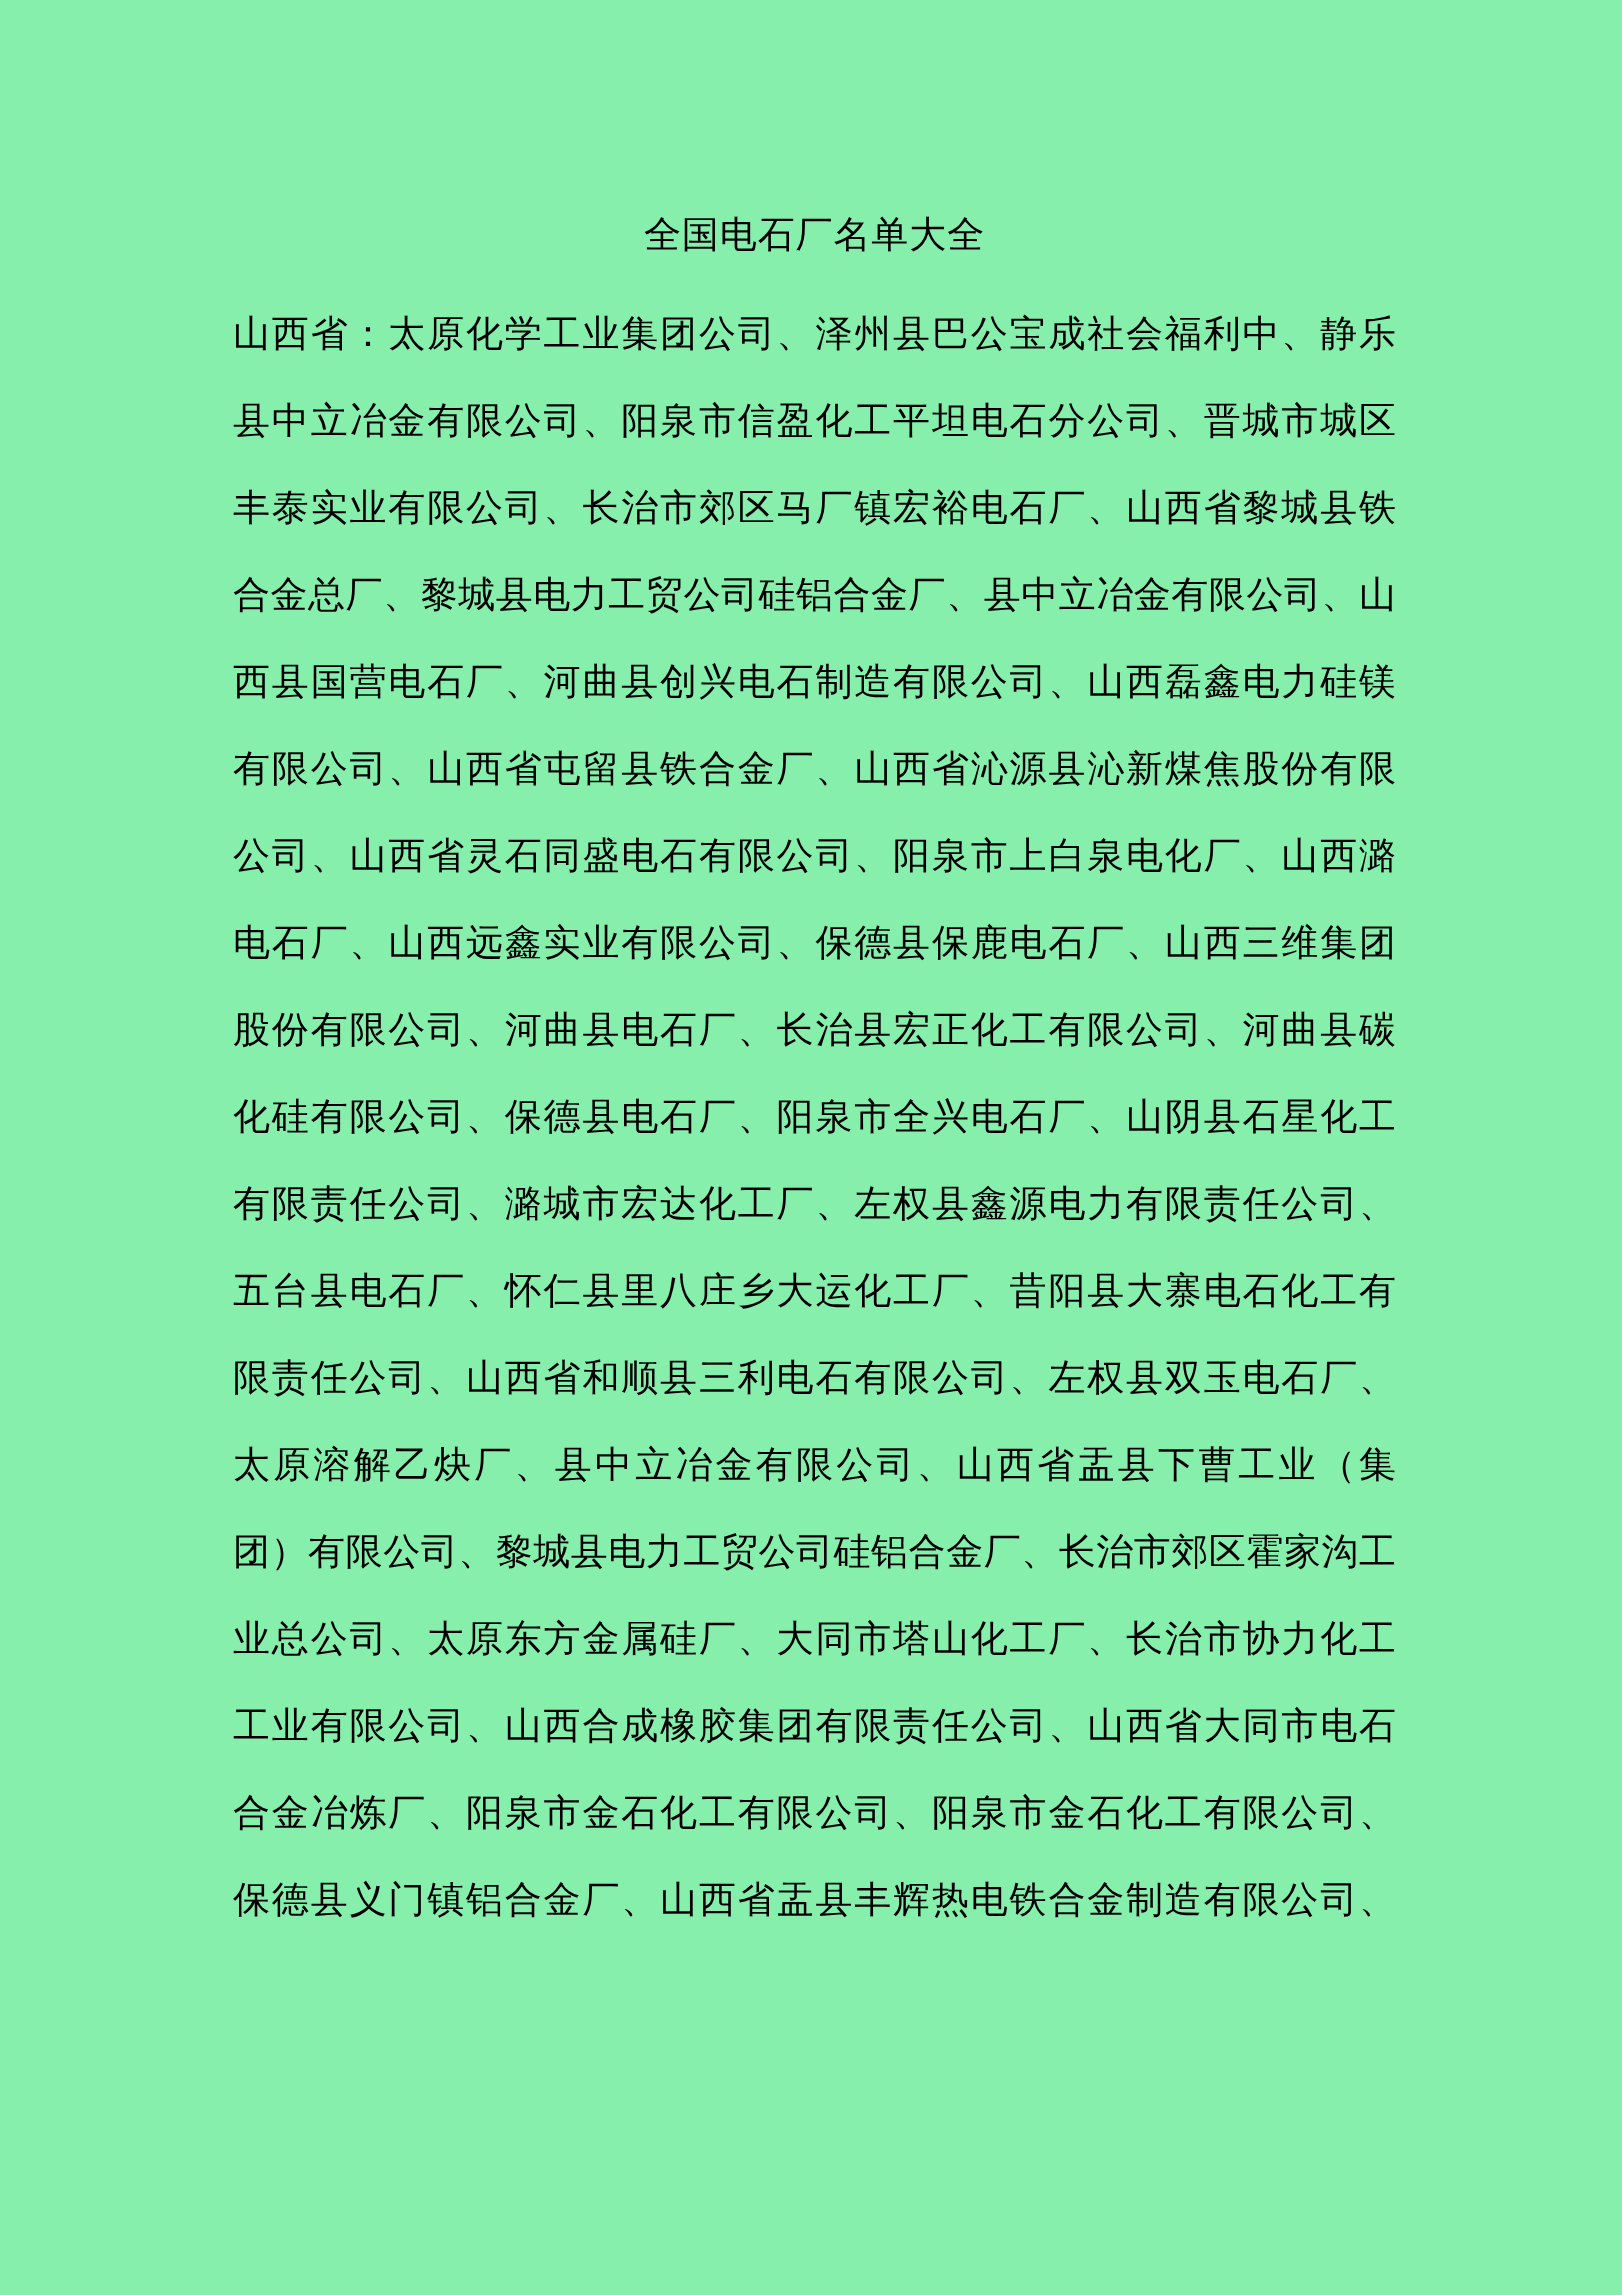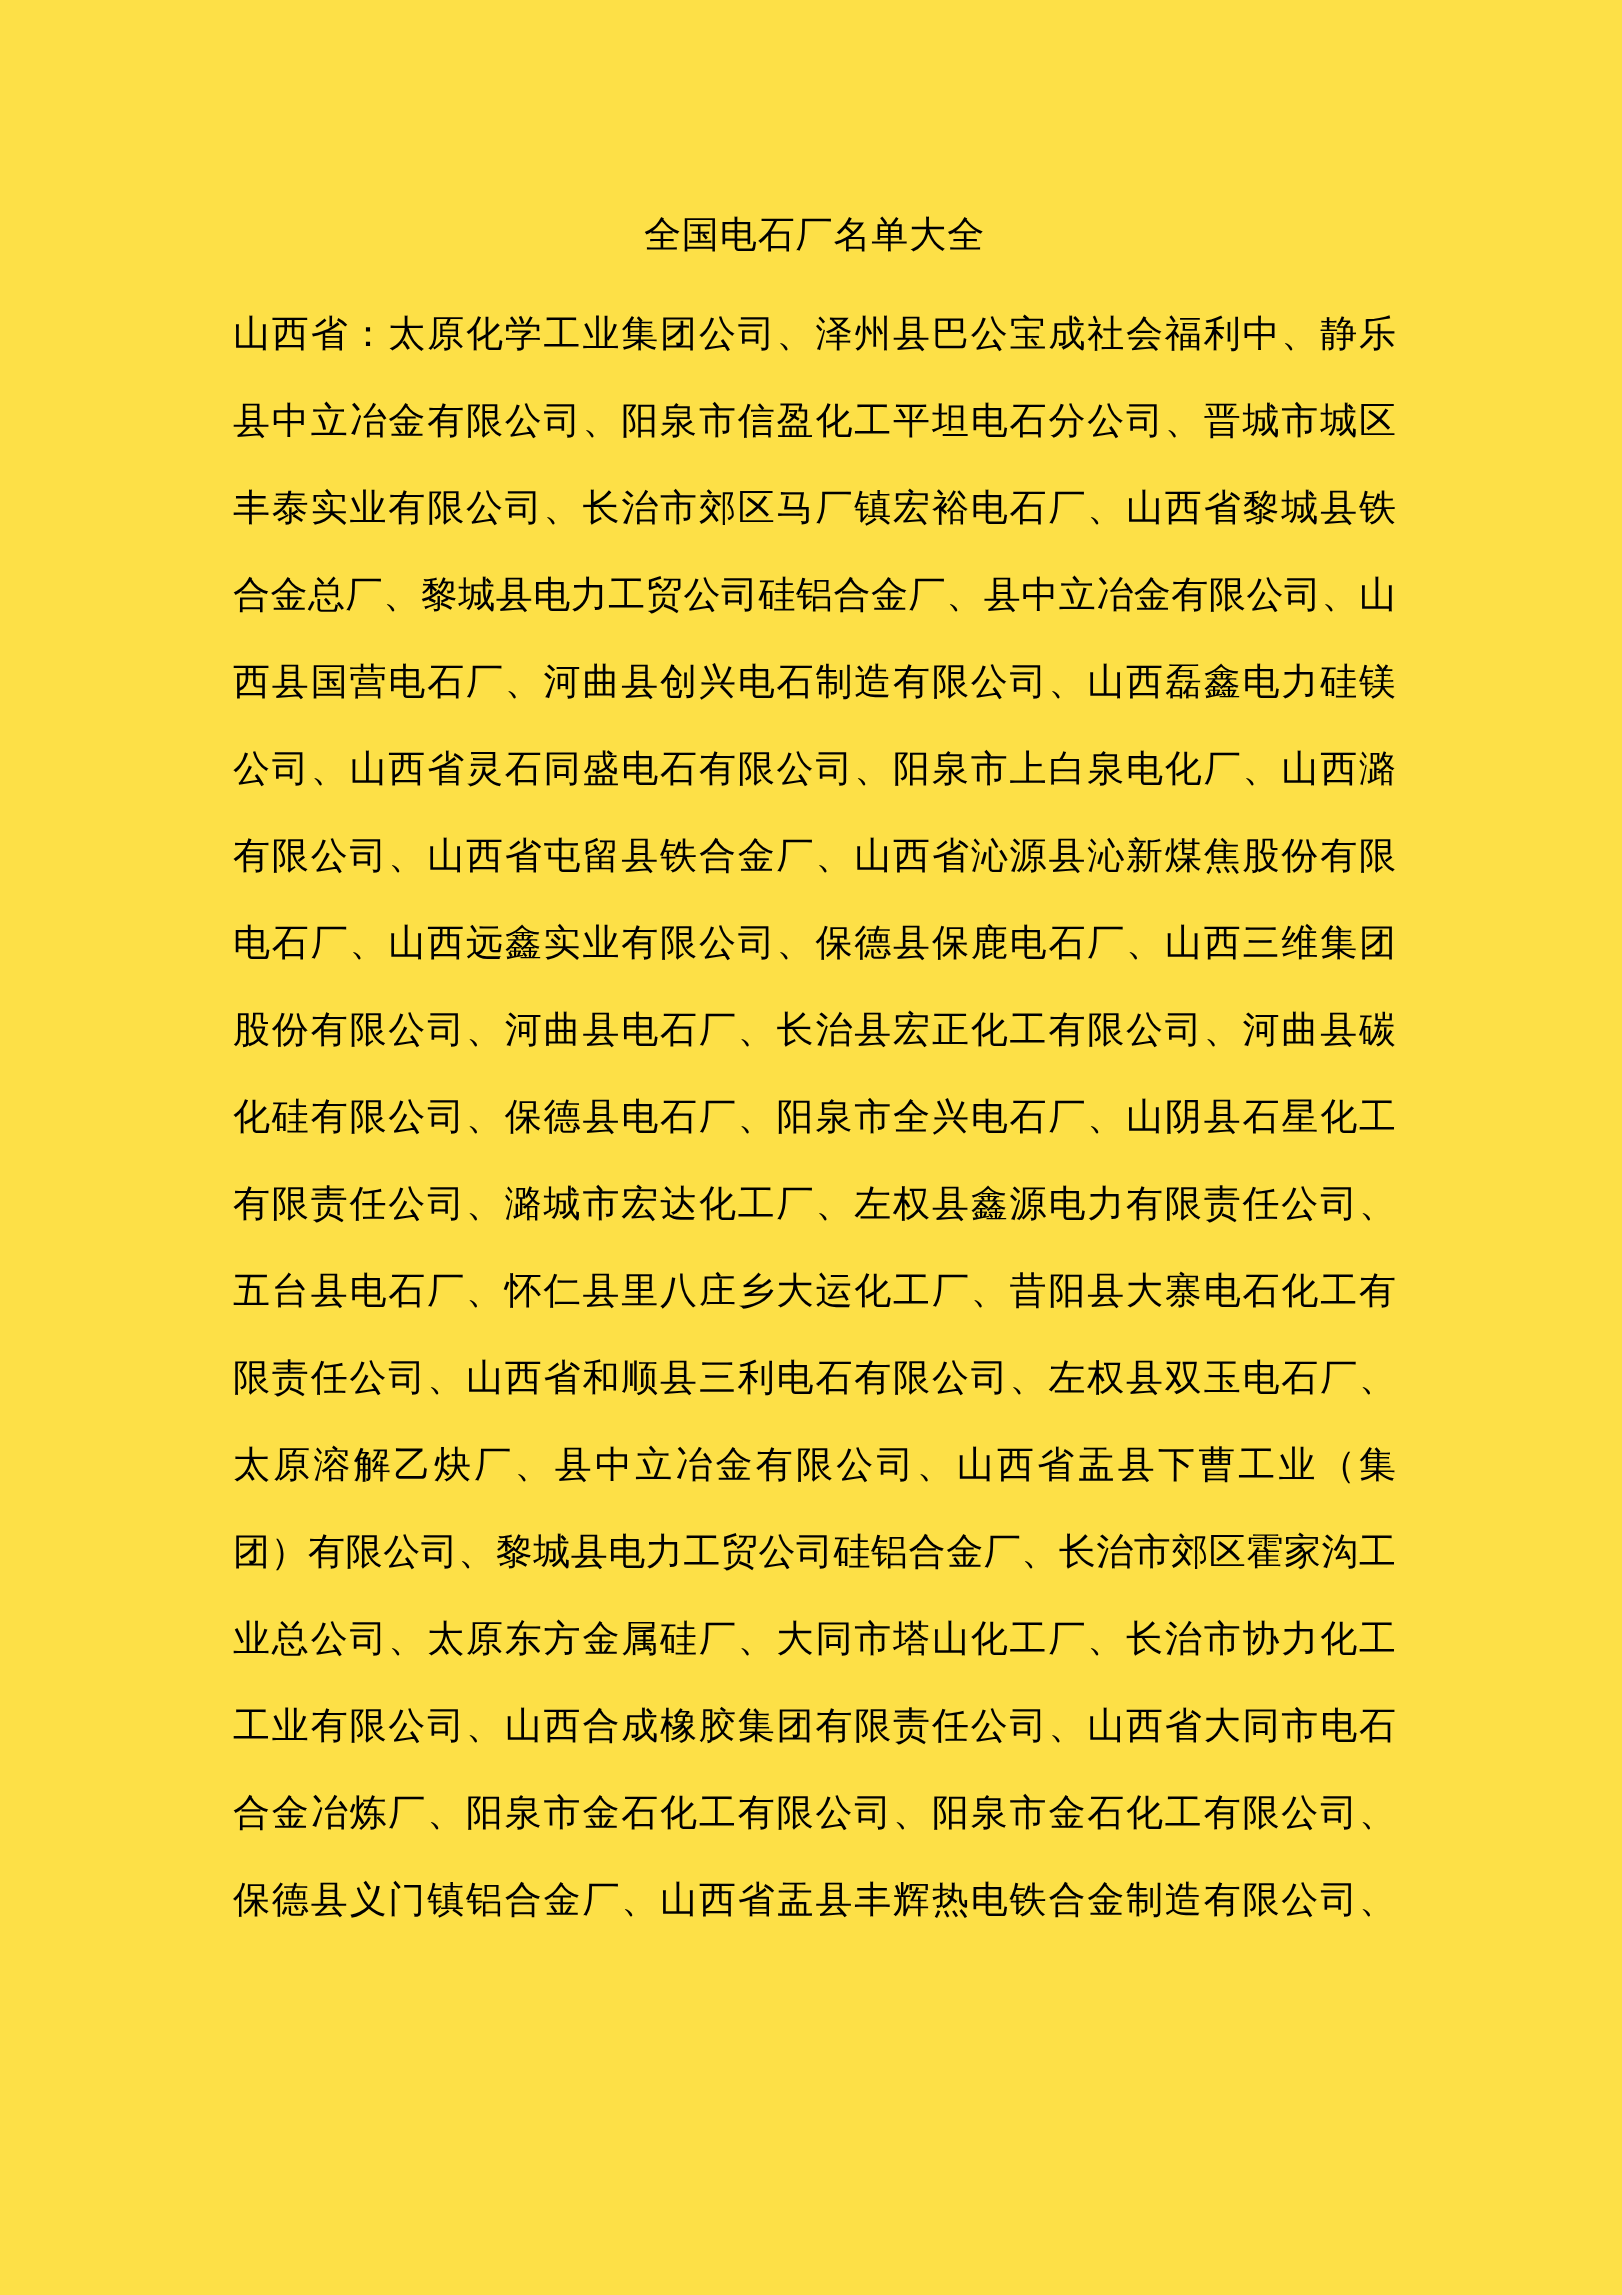--- a/index.html
+++ b/index.html
@@ -11,21 +11,21 @@
     width: 1623px;
     height: 2295px;
     overflow: hidden;
     font-family: "DejaVu Serif", "Liberation Serif", serif;
     color: #000000;
   }
   .page {
     box-sizing: border-box;
     width: 1623px;
     height: 2295px;
-    background: #fde047;
+    background: #86efac;
     padding: 209px 227px 0 233px;
   }
   .doc-title {
     margin: 0;
     font-size: 37px;
     font-weight: normal;
     text-align: center;
     line-height: 51px;
     letter-spacing: 0.9px;
     white-space: nowrap;
@@ -47,22 +47,22 @@
 <body>
 
 <div class="page">
   <h1 class="doc-title">全国电石厂名单大全</h1>
   <div class="doc-body">
       <div class="doc-line">山西省：太原化学工业集团公司、泽州县巴公宝成社会福利中、静乐</div>
       <div class="doc-line">县中立冶金有限公司、阳泉市信盈化工平坦电石分公司、晋城市城区</div>
       <div class="doc-line">丰泰实业有限公司、长治市郊区马厂镇宏裕电石厂、山西省黎城县铁</div>
       <div class="doc-line">合金总厂、黎城县电力工贸公司硅铝合金厂、县中立冶金有限公司、山</div>
       <div class="doc-line">西县国营电石厂、河曲县创兴电石制造有限公司、山西磊鑫电力硅镁</div>
+      <div class="doc-line">有限公司、山西省屯留县铁合金厂、山西省沁源县沁新煤焦股份有限</div>
       <div class="doc-line">公司、山西省灵石同盛电石有限公司、阳泉市上白泉电化厂、山西潞</div>
-      <div class="doc-line">有限公司、山西省屯留县铁合金厂、山西省沁源县沁新煤焦股份有限</div>
       <div class="doc-line">电石厂、山西远鑫实业有限公司、保德县保鹿电石厂、山西三维集团</div>
       <div class="doc-line">股份有限公司、河曲县电石厂、长治县宏正化工有限公司、河曲县碳</div>
       <div class="doc-line">化硅有限公司、保德县电石厂、阳泉市全兴电石厂、山阴县石星化工</div>
       <div class="doc-line">有限责任公司、潞城市宏达化工厂、左权县鑫源电力有限责任公司、</div>
       <div class="doc-line">五台县电石厂、怀仁县里八庄乡大运化工厂、昔阳县大寨电石化工有</div>
       <div class="doc-line">限责任公司、山西省和顺县三利电石有限公司、左权县双玉电石厂、</div>
       <div class="doc-line">太原溶解乙炔厂、县中立冶金有限公司、山西省盂县下曹工业（集</div>
       <div class="doc-line">团）有限公司、黎城县电力工贸公司硅铝合金厂、长治市郊区霍家沟工</div>
       <div class="doc-line">业总公司、太原东方金属硅厂、大同市塔山化工厂、长治市协力化工</div>
       <div class="doc-line">工业有限公司、山西合成橡胶集团有限责任公司、山西省大同市电石</div>

